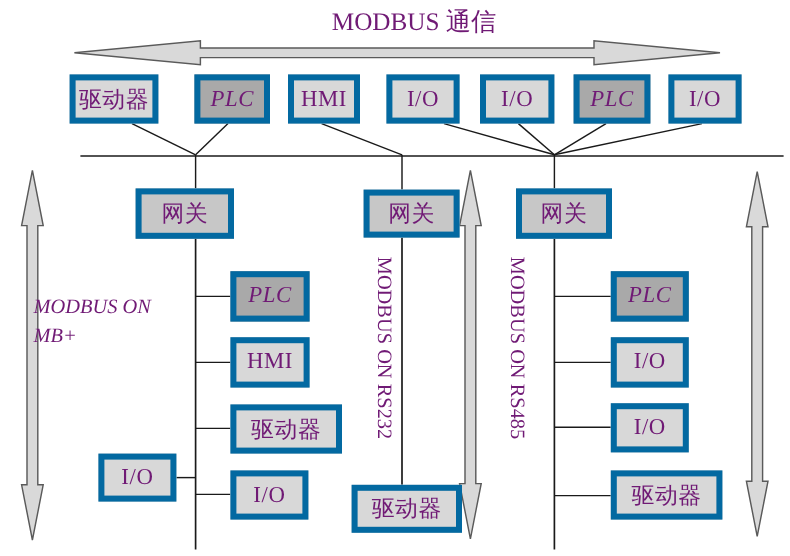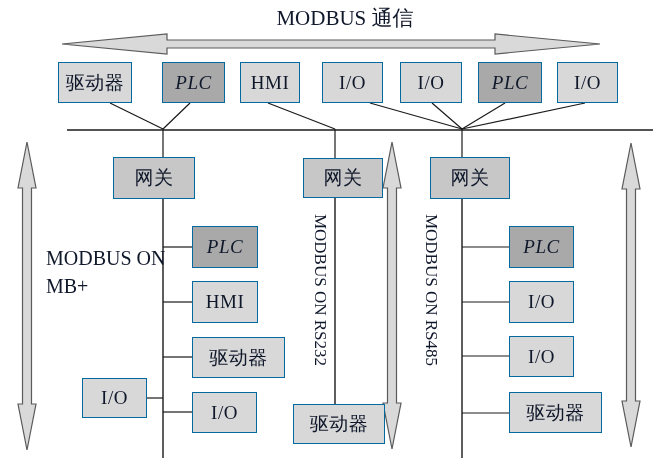--- a/index.html
+++ b/index.html
@@ -1,39 +1,39 @@
 <!DOCTYPE html>
 <html><head>
 <meta charset="utf-8">
 <style>
   html,body{margin:0;padding:0;background:#ffffff;}
   #canvas{
     position:relative;
     width:658px;height:463px;
     background:#ffffff;
     font-family:"Liberation Serif","DejaVu Serif",serif;
-    color:#0f172a;
+    color:#701a75;
     overflow:hidden;
   }
   #wires{position:absolute;left:0;top:0;width:658px;height:463px;}
   .box{
     position:absolute;
     display:flex;align-items:center;justify-content:center;
-    border:1px solid #0369a1;
+    border:5px solid #0369a1;
     font-size:19px;
     box-sizing:border-box;
     letter-spacing:0.5px;
   }
   .box.light{background:#d8d8d8;}
   .box.dark{background:#a9a9a9;font-style:italic;}
   .box.gateway{background:#c7c7c7;font-family:Liberation Serif, serif;}
   .lbl{position:absolute;white-space:nowrap;}
   #title{left:180px;top:4px;width:330px;text-align:center;font-size:21px;}
   #tcpip{left:181px;top:109px;font-size:17px;}
-  #mbplus{left:46px;top:244px;width:120px;font-size:20px;line-height:1.42;white-space:normal;}
+  #mbplus{left:28px;top:244px;width:120px;font-size:17px;line-height:1.42;white-space:normal;font-style:italic;}
   .vtext{
     position:absolute;width:184px;height:24px;
     font-size:17px;text-align:center;line-height:24px;
     transform:rotate(90deg);
   }
   #rs232{left:228px;top:278px;}
   #rs485{left:339px;top:278px;}
 </style>
 </head>
 <body>

